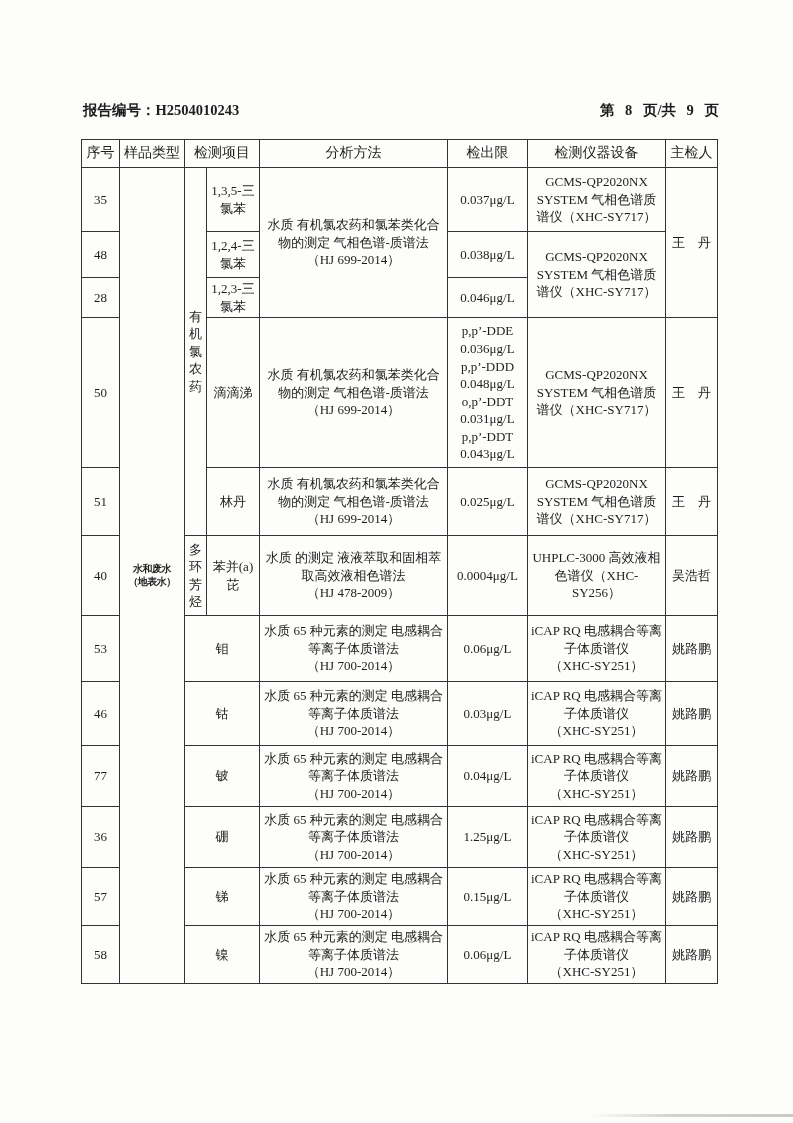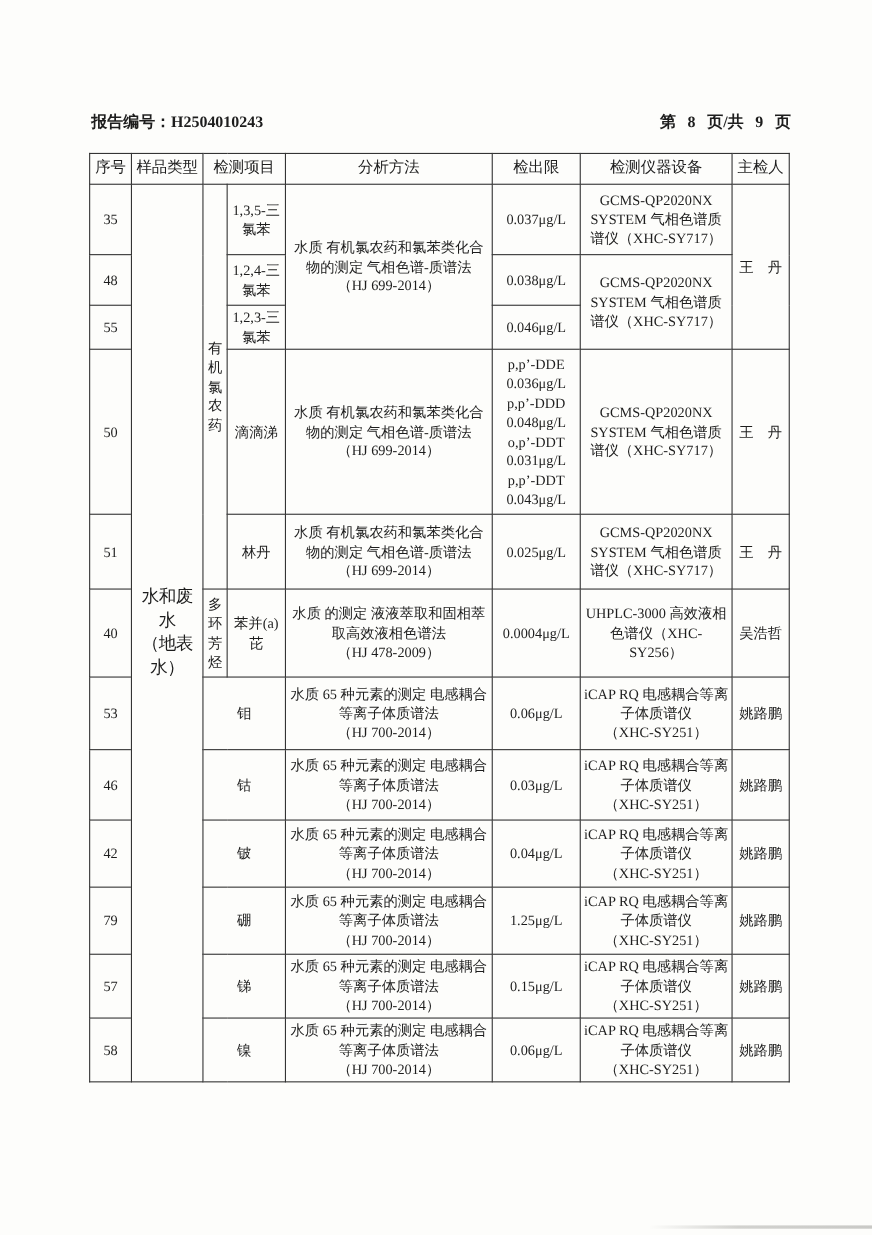--- a/index.html
+++ b/index.html
@@ -27,21 +27,21 @@
   table.results td {
     border:1.5px solid #343434;
     text-align:center; vertical-align:middle;
     padding:2px 3px;
     line-height:1.35;
     white-space:pre-line;
     overflow:hidden;
   }
   td.hdr { font-size:14px; line-height:1.2; }
   td.cell-category { padding:2px 1px; line-height:1.55;font-family:Liberation Serif, serif; }
-  td.cell-sample-type { padding:2px 0; font-size:16px; letter-spacing:-0.5px; }
+  td.cell-sample-type { padding:2px 0; font-size:10px; letter-spacing:-0.5px;font-weight:bold; }
   td.cell-limit-multi { line-height:1.4; }
   td.cell-method { padding:2px 4px; }
   
   tr.h-hd  { height:28px; }
   tr.h-47  { height:64px; }
   tr.h-48  { height:46px; }
   tr.h-49  { height:36px; }
   tr.h-50  { height:150px; }
   tr.h-51  { height:68px; }
   tr.h-52  { height:80px; }
@@ -104,21 +104,21 @@
 
       <tr class="h-48">
         <td>48</td>
         <td>1,2,4-三氯苯</td>
         <td>0.038μg/L</td>
         <td rowspan="2">GCMS-QP2020NX
 SYSTEM 气相色谱质谱仪（XHC-SY717）</td>
       </tr>
 
       <tr class="h-49">
-        <td>55</td>
+        <td>28</td>
         <td>1,2,3-三氯苯</td>
         <td>0.046μg/L</td>
       </tr>
 
       <tr class="h-50">
         <td>50</td>
         <td>滴滴涕</td>
         <td class="cell-method">水质 有机氯农药和氯苯类化合物的测定 气相色谱-质谱法
 （HJ 699-2014）</td>
         <td class="cell-limit-multi">p,p’-DDE
@@ -172,32 +172,32 @@
         <td colspan="2">钴</td>
         <td class="cell-method">水质 65 种元素的测定 电感耦合等离子体质谱法
 （HJ 700-2014）</td>
         <td>0.03μg/L</td>
         <td>iCAP RQ 电感耦合等离子体质谱仪
 （XHC-SY251）</td>
         <td>姚路鹏</td>
       </tr>
 
       <tr class="h-55">
-        <td>42</td>
+        <td>77</td>
         <td colspan="2">铍</td>
         <td class="cell-method">水质 65 种元素的测定 电感耦合等离子体质谱法
 （HJ 700-2014）</td>
         <td>0.04μg/L</td>
         <td>iCAP RQ 电感耦合等离子体质谱仪
 （XHC-SY251）</td>
         <td>姚路鹏</td>
       </tr>
 
       <tr class="h-56">
-        <td>79</td>
+        <td>36</td>
         <td colspan="2">硼</td>
         <td class="cell-method">水质 65 种元素的测定 电感耦合等离子体质谱法
 （HJ 700-2014）</td>
         <td>1.25μg/L</td>
         <td>iCAP RQ 电感耦合等离子体质谱仪
 （XHC-SY251）</td>
         <td>姚路鹏</td>
       </tr>
 
       <tr class="h-57">

